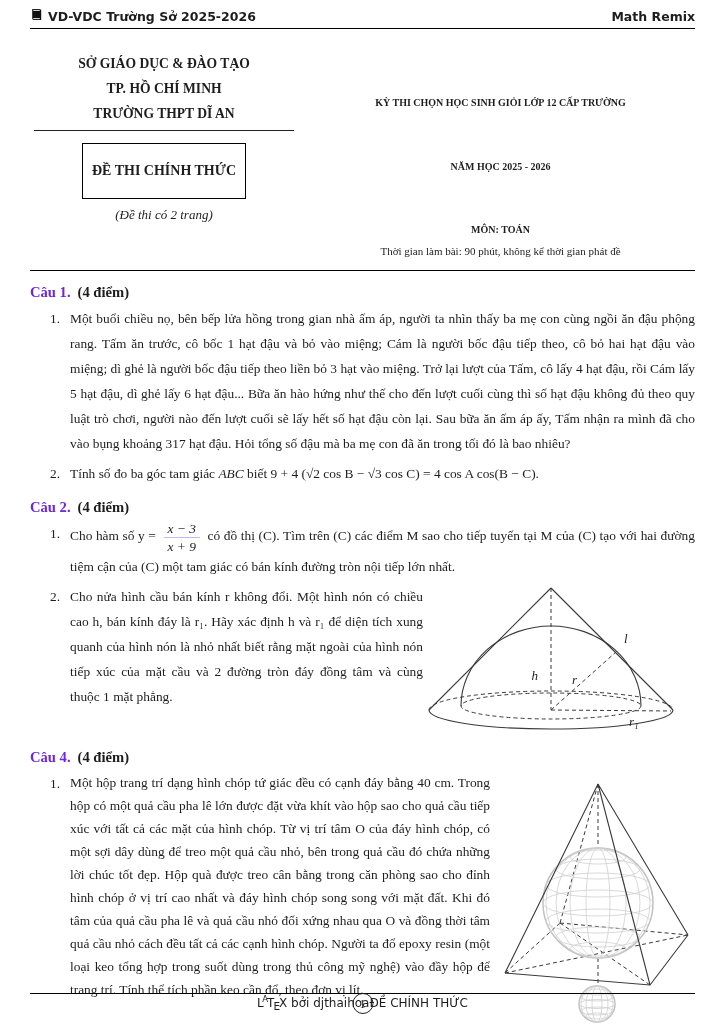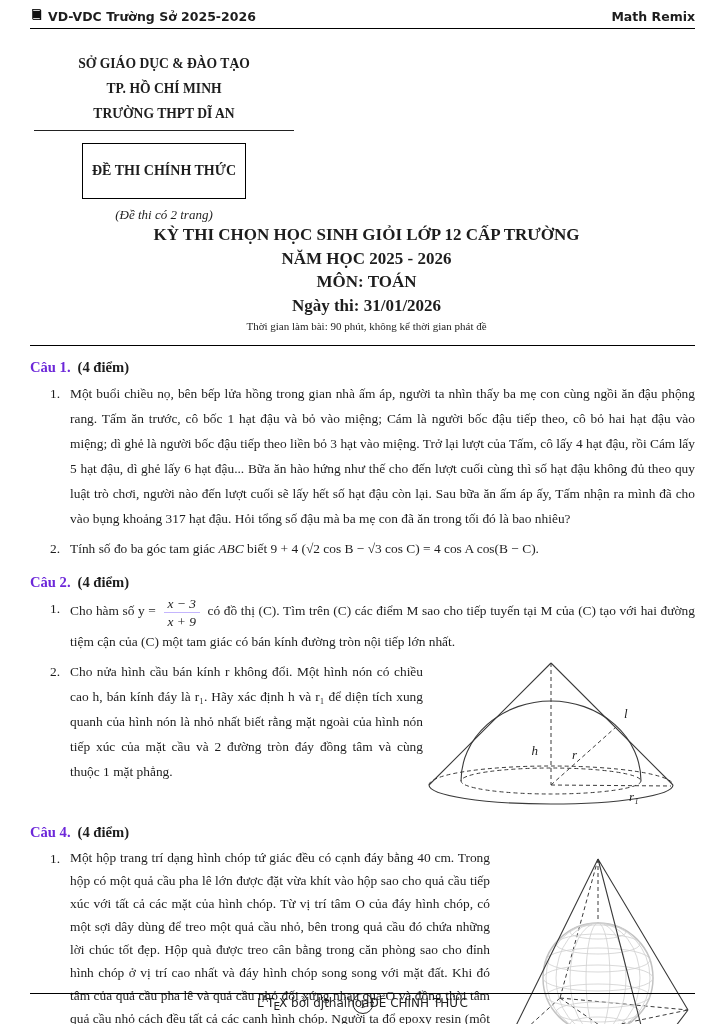--- a/index.html
+++ b/index.html
@@ -15,31 +15,31 @@
   
   .top-header {
     display: flex; justify-content: space-between; align-items: flex-end;
     font-family: "DejaVu Sans", "Liberation Sans", sans-serif;
     font-weight: bold; font-size: 12.5px;
     border-bottom: 1.3px solid #000; padding-bottom: 4px;
   }
   .top-header .lh { display: flex; align-items: center; gap: 5px; }
 
   
-  .title-row { display: flex; margin-top: 22px; flex-direction: column; }
+  .title-row { display: flex; margin-top: 22px; }
   .left-col { width: 268px; text-align: center; }
   .left-col .b-line { font-weight: bold; font-size: 13.6px; line-height: 25px; }
   .left-rule { border-top: 1.6px solid #222; margin: 4px 4px 12px 4px; }
   .official-box {
     display: inline-block; border: 1.2px solid #000;
     font-weight: bold; font-size: 14px; padding: 19px 9px;
   }
   .pages-note { font-style: italic; font-size: 13px; margin-top: 8px; }
   .right-col { flex: 1; text-align: center; padding-left: 8px; }
-  .right-col .b-line { font-weight: bold; font-size: 17px; line-height: 23.5px; }
+  .right-col .b-line { font-weight: bold; font-size: 10px; line-height: 23.5px; margin-top: 40px; }
   .duration { font-size: 11px; margin-top: 3px; }
 
   .main-rule { border-top: 1.3px solid #000; margin-top: 13px; }
 
   
   .q-head { margin: 13px 0 4px 0; font-size: 14.6px; }
   .q-label { color: #6d28d9; font-weight: bold; }
   .q-points { font-weight: bold; margin-left: 7px; }
   .q-items { margin-left: 20px; }
   .item { display: flex; margin-top: 5px; }
@@ -107,21 +107,20 @@
       <div class="b-line">TP. HỒ CHÍ MINH</div>
       <div class="b-line">TRƯỜNG THPT DĨ AN</div>
       <div class="left-rule"></div>
       <div class="official-box">ĐỀ THI CHÍNH THỨC</div>
       <div class="pages-note">(Đề thi có 2 trang)</div>
     </div>
     <div class="right-col">
       <div class="b-line">KỲ THI CHỌN HỌC SINH GIỎI LỚP 12 CẤP TRƯỜNG</div>
       <div class="b-line">NĂM HỌC 2025 - 2026</div>
       <div class="b-line">MÔN: TOÁN</div>
-      <div class="b-line">Ngày thi: 31/01/2026</div>
       <div class="duration">Thời gian làm bài: 90 phút, không kể thời gian phát đề</div>
     </div>
   </div>
 
   <div class="main-rule"></div>
 
   <div class="q-head">
     <span class="q-label">Câu 1.</span><span class="q-points">(4 điểm)</span>
   </div>
   <div class="q-items">

